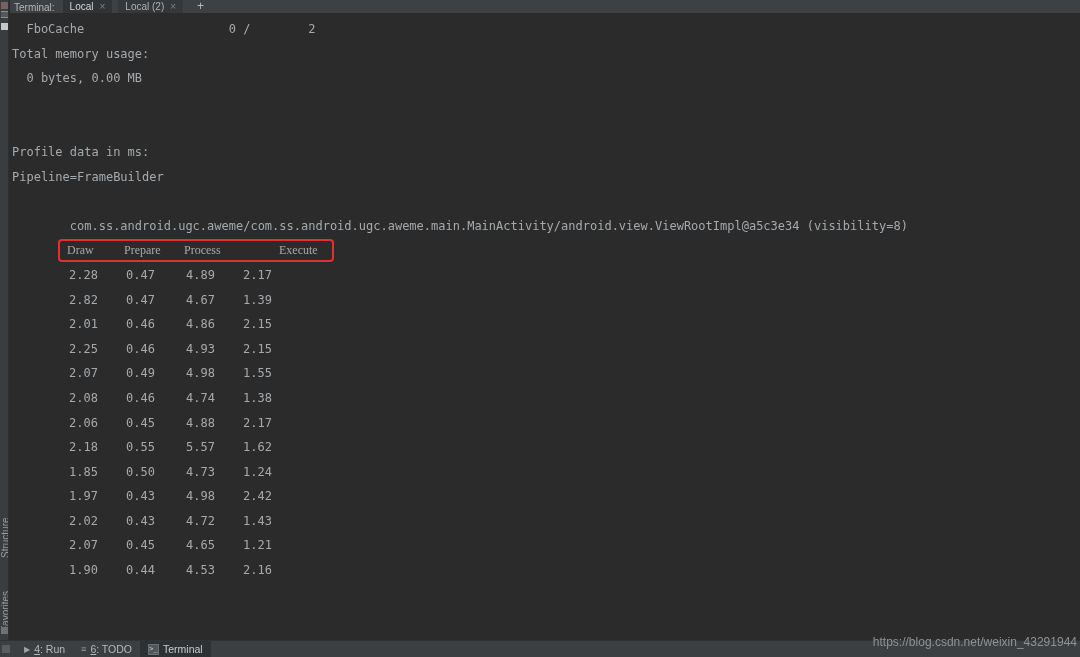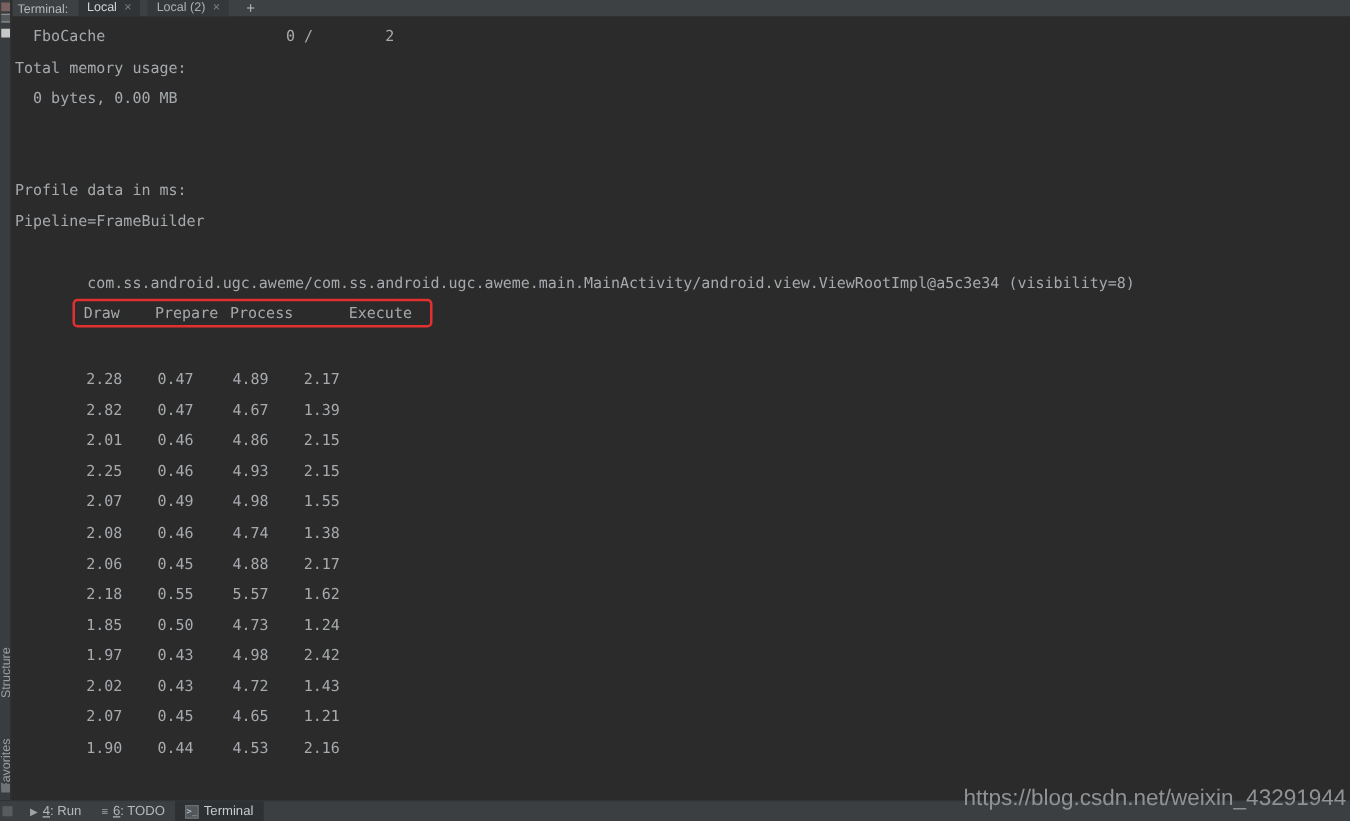--- a/index.html
+++ b/index.html
@@ -49,30 +49,30 @@
     padding:4px 0 0 2px;
     color:#a6aaad; font-size:12px; line-height:24.6px;
     overflow:hidden;
   }
   .term-line { white-space:pre; height:24.6px; }
 
   .profile-header-line { height:24.6px; display:flex; align-items:center; }
   .red-box {
     display:inline-flex; margin-left:46px;
     border:2px solid #e23030; border-radius:4px;
-    padding:0 14px 0 7px; height:23px; align-items:center;
+    padding:0 14px 0 7px; height:23px; align-items:center;font-family:Liberation Serif, serif;
   }
   .hcol1 { display:inline-block; width:57px; }
   .hcol2 { display:inline-block; width:60px; }
   .hcol3 { display:inline-block; width:57px; }
   .hcol4 { display:inline-block;margin-left:38px; }
 
   .profile-row { height:24.6px; padding-left:57px; white-space:nowrap; }
   .profile-row .pcol { display:inline-block; width:57px; }
-  .profile-row .pcol:nth-child(2) { width:60px;margin-top:28px; }
+  .profile-row .pcol:nth-child(2) { width:60px; }
   .profile-row .pcol:last-child { width:auto; }
 
   
   .status-bar {
     position:absolute; left:0; right:0; bottom:0; height:17px;
     background:#3c3f41; border-top:1px solid #303335;
     display:flex; align-items:center;
     font-family:"Liberation Sans", sans-serif; font-size:10.5px; color:#b6b8ba;
   }
   .sb-corner { width:8px; height:8px; background:#595c5e; margin:0 6px 0 2px; }
@@ -83,21 +83,21 @@
   .todo-icon { color:#9fa3a5; font-size:9px; }
   .terminal-icon {
     width:11px; height:11px; background:#54575a; border:1px solid #6c6f72;
     color:#b9d3e0; font-size:7px; line-height:9px; text-align:center;
     font-family:"DejaVu Sans Mono", monospace;
   }
 
   
   .watermark {
     position:absolute; right:3px; bottom:8px; z-index:10;
-    font-family:"Liberation Sans", sans-serif; font-size:18px; color:#8f9396;
+    font-family:"Liberation Sans", sans-serif; font-size:12px; color:#8f9396;
   }
 </style>
 </head>
 <body>
 
 <div class="left-strip">
   <div class="strip-icon i1"></div>
   <div class="strip-icon i2"></div>
   <div class="strip-icon i3"></div>
   <div class="vlabel structure">Structure</div>

